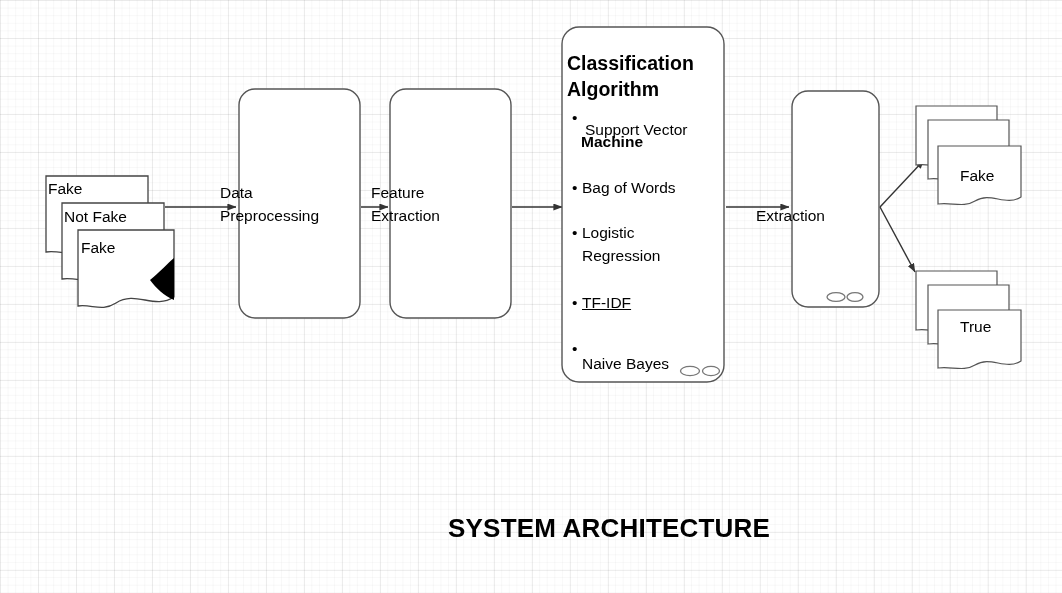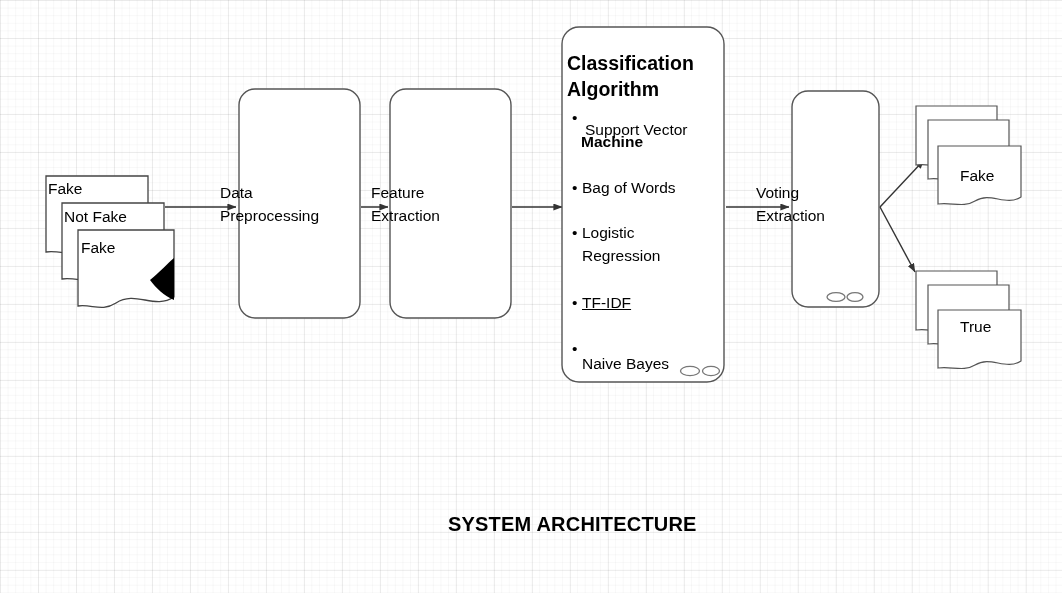--- a/index.html
+++ b/index.html
@@ -50,21 +50,21 @@
   .algo-title {
     font-size: 19.5px;
     font-weight: bold;
     line-height: 1.22;
   }
   .algo-item {
     font-size: 15.5px;
     line-height: 1.28;
   }
   .diagram-title {
-    font-size: 20px;
+    font-size: 26px;
     font-weight: bold;
     letter-spacing: 0.2px;
   }
 </style>
 </head>
 <body>
 
 <div id="canvas">
 
   <svg id="vector" viewBox="0 0 1062 593" xmlns="http://www.w3.org/2000/svg">
@@ -151,21 +151,20 @@
   <div class="lbl algo-item" style="left:572px; top:223px;">•</div>
   <div class="lbl algo-item" style="left:582px; top:223px;">Logistic</div>
   <div class="lbl algo-item" style="left:582px; top:246px;">Regression</div>
 
   <div class="lbl algo-item" style="left:572px; top:293px;">•</div>
   <div class="lbl algo-item" style="left:582px; top:293px;text-decoration:underline;">TF-IDF</div>
 
   <div class="lbl algo-item" style="left:572px; top:339px;">•</div>
   <div class="lbl algo-item" style="left:582px; top:354px;">Naive Bayes</div>
 
-  <div class="lbl box-label" style="left:756px; top:184px; width:160px;">Voting</div>
   <div class="lbl box-label" style="left:756px; top:207px; width:160px;">Extraction</div>
 
   <div class="lbl doc-label" style="left:960px; top:167px;">Fake</div>
   <div class="lbl doc-label" style="left:960px; top:318px;">True</div>
 
   <div class="lbl diagram-title" style="left:448px; top:513px;">SYSTEM ARCHITECTURE</div>
 
 </div>
 
 </body></html>

